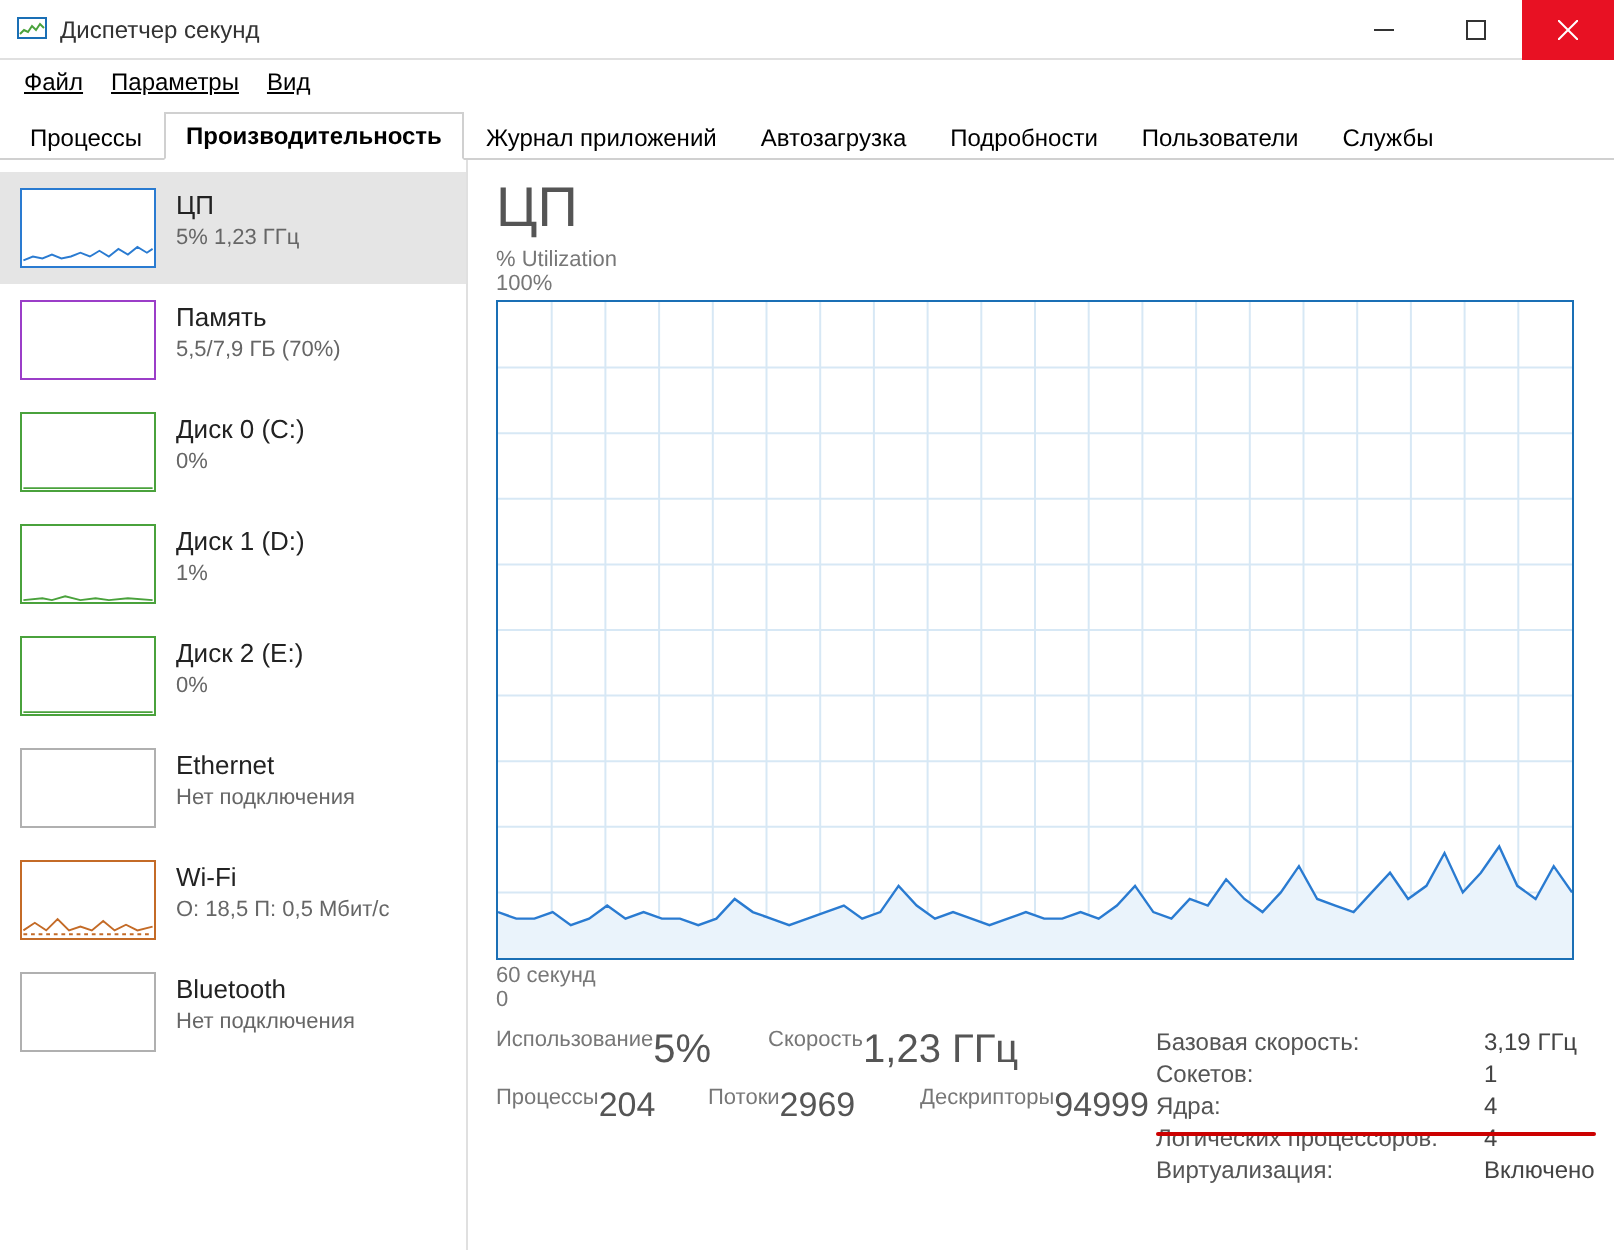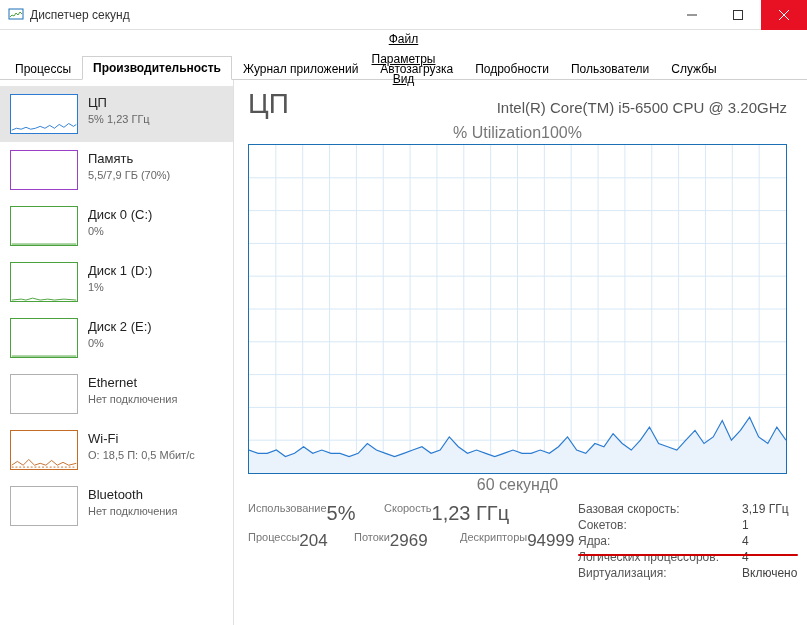--- a/index.html
+++ b/index.html
@@ -26,21 +26,20 @@
   .win-controls { display: flex; }
   .win-btn { width: 46px; height: 30px; display: flex; align-items: center; justify-content: center; color: #333; }
   .win-btn.close { background: #e81123; color: #fff; }
   .menubar {
     height: 22px;
     display: flex;
     align-items: center;
     gap: 2px;
     padding: 0 6px;
     font-size: 12px;
-    flex-direction: column;
   }
   .menu-item { padding: 2px 6px; cursor: default; }
   .menu-item .ul { text-decoration: underline; }
   .tabs {
     display: flex;
     align-items: flex-end;
     padding: 4px 4px 0 4px;
     gap: 0;
     border-bottom: 1px solid #d0d0d0;
     height: 28px;
@@ -101,23 +100,24 @@
     display: flex;
     justify-content: space-between;
     align-items: baseline;
     margin-bottom: 4px;
   }
   .cpu-title { font-size: 28px; color: #555; font-weight: 400; }
   .cpu-model { font-size: 15px; color: #555; }
   .axis-row {
     display: flex;
     justify-content: center;
-    font-size: 16px;
+    font-size: 11px;
     color: #777;
     margin-bottom: 2px;
+    flex-direction: column;
   }
   .chart-box {
     width: 100%;
     height: 330px;
     border: 1px solid #1a6fb5;
     position: relative;
     background: #fff;
   }
   .chart-box svg { width: 100%; height: 100%; display: block; }
   .axis-row.bottom { margin-top: 2px; margin-bottom: 8px; }
@@ -278,21 +278,20 @@
     <div class="side-text">
       <span class="side-title">Bluetooth</span>
       <span class="side-sub">Нет подключения</span>
     </div>
       </div>
     </div>
 
   <div class="main">
     <div class="header-row">
       <div class="cpu-title">ЦП</div>
-      <div class="cpu-model">Intel(R) Core(TM) i5-6500 CPU @ 3.20GHz</div>
     </div>
     <div class="axis-row">
       <span>% Utilization</span>
       <span>100%</span>
     </div>
 
     <div class="chart-box">
       <svg viewBox="0 0 540 330" preserveAspectRatio="none" id="cpu-chart-svg">
           <line x1="0" y1="33" x2="540" y2="33" stroke="#d7e8f5" stroke-width="1"></line>
           <line x1="0" y1="66" x2="540" y2="66" stroke="#d7e8f5" stroke-width="1"></line>

